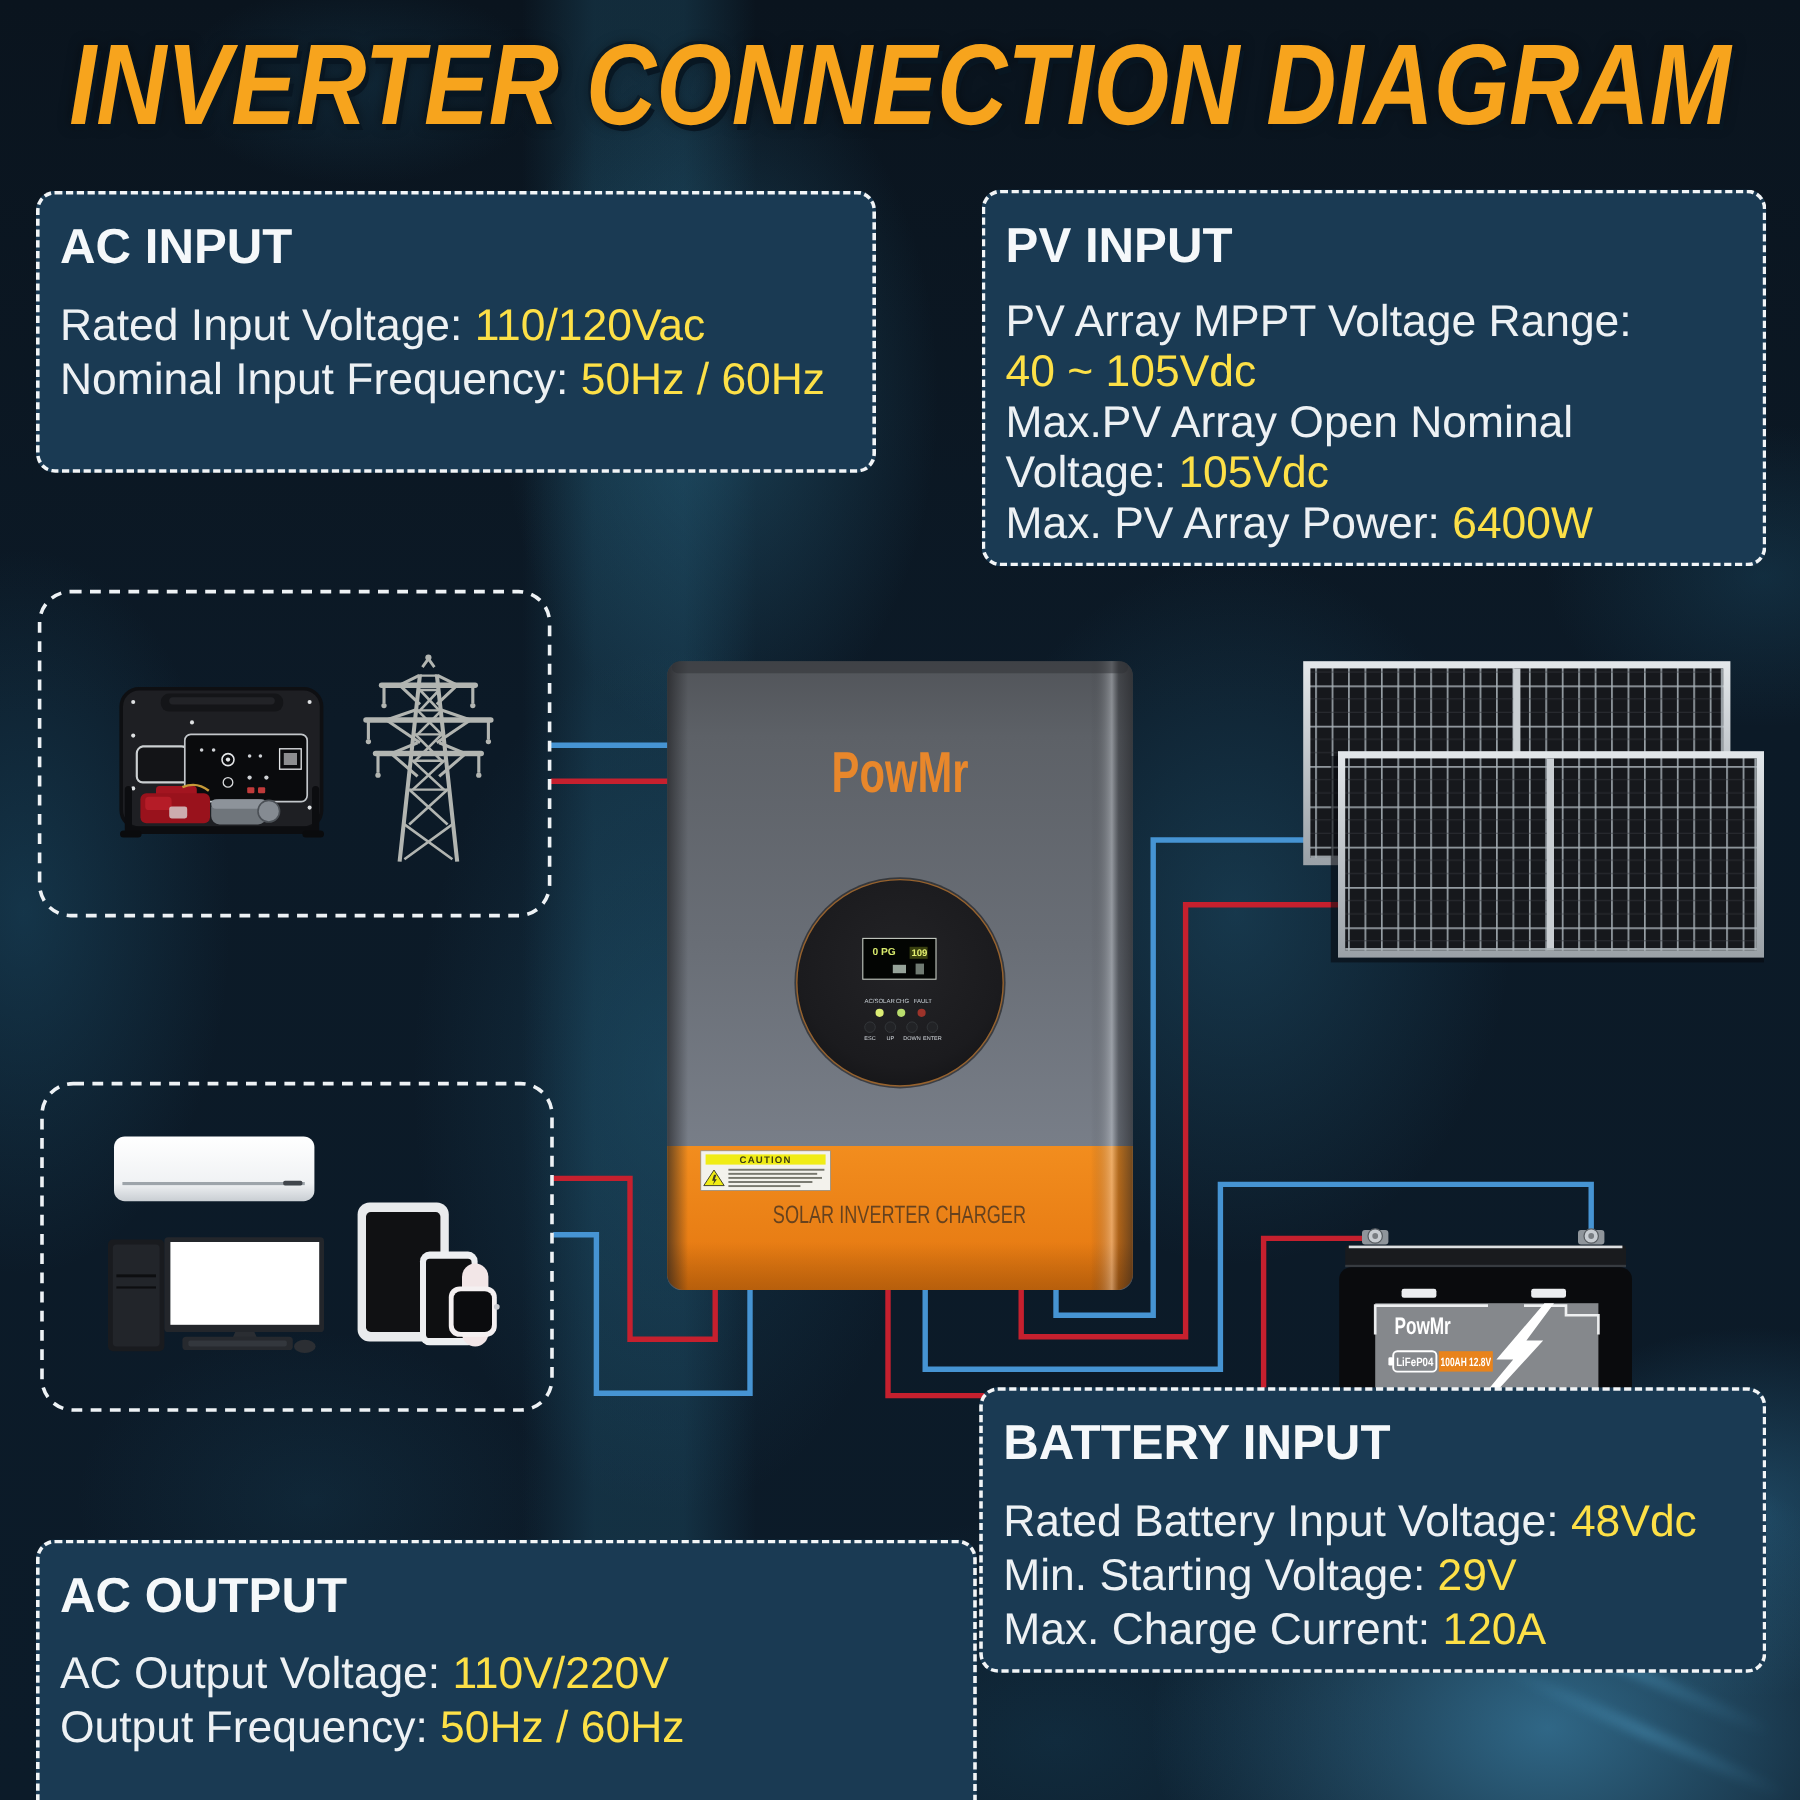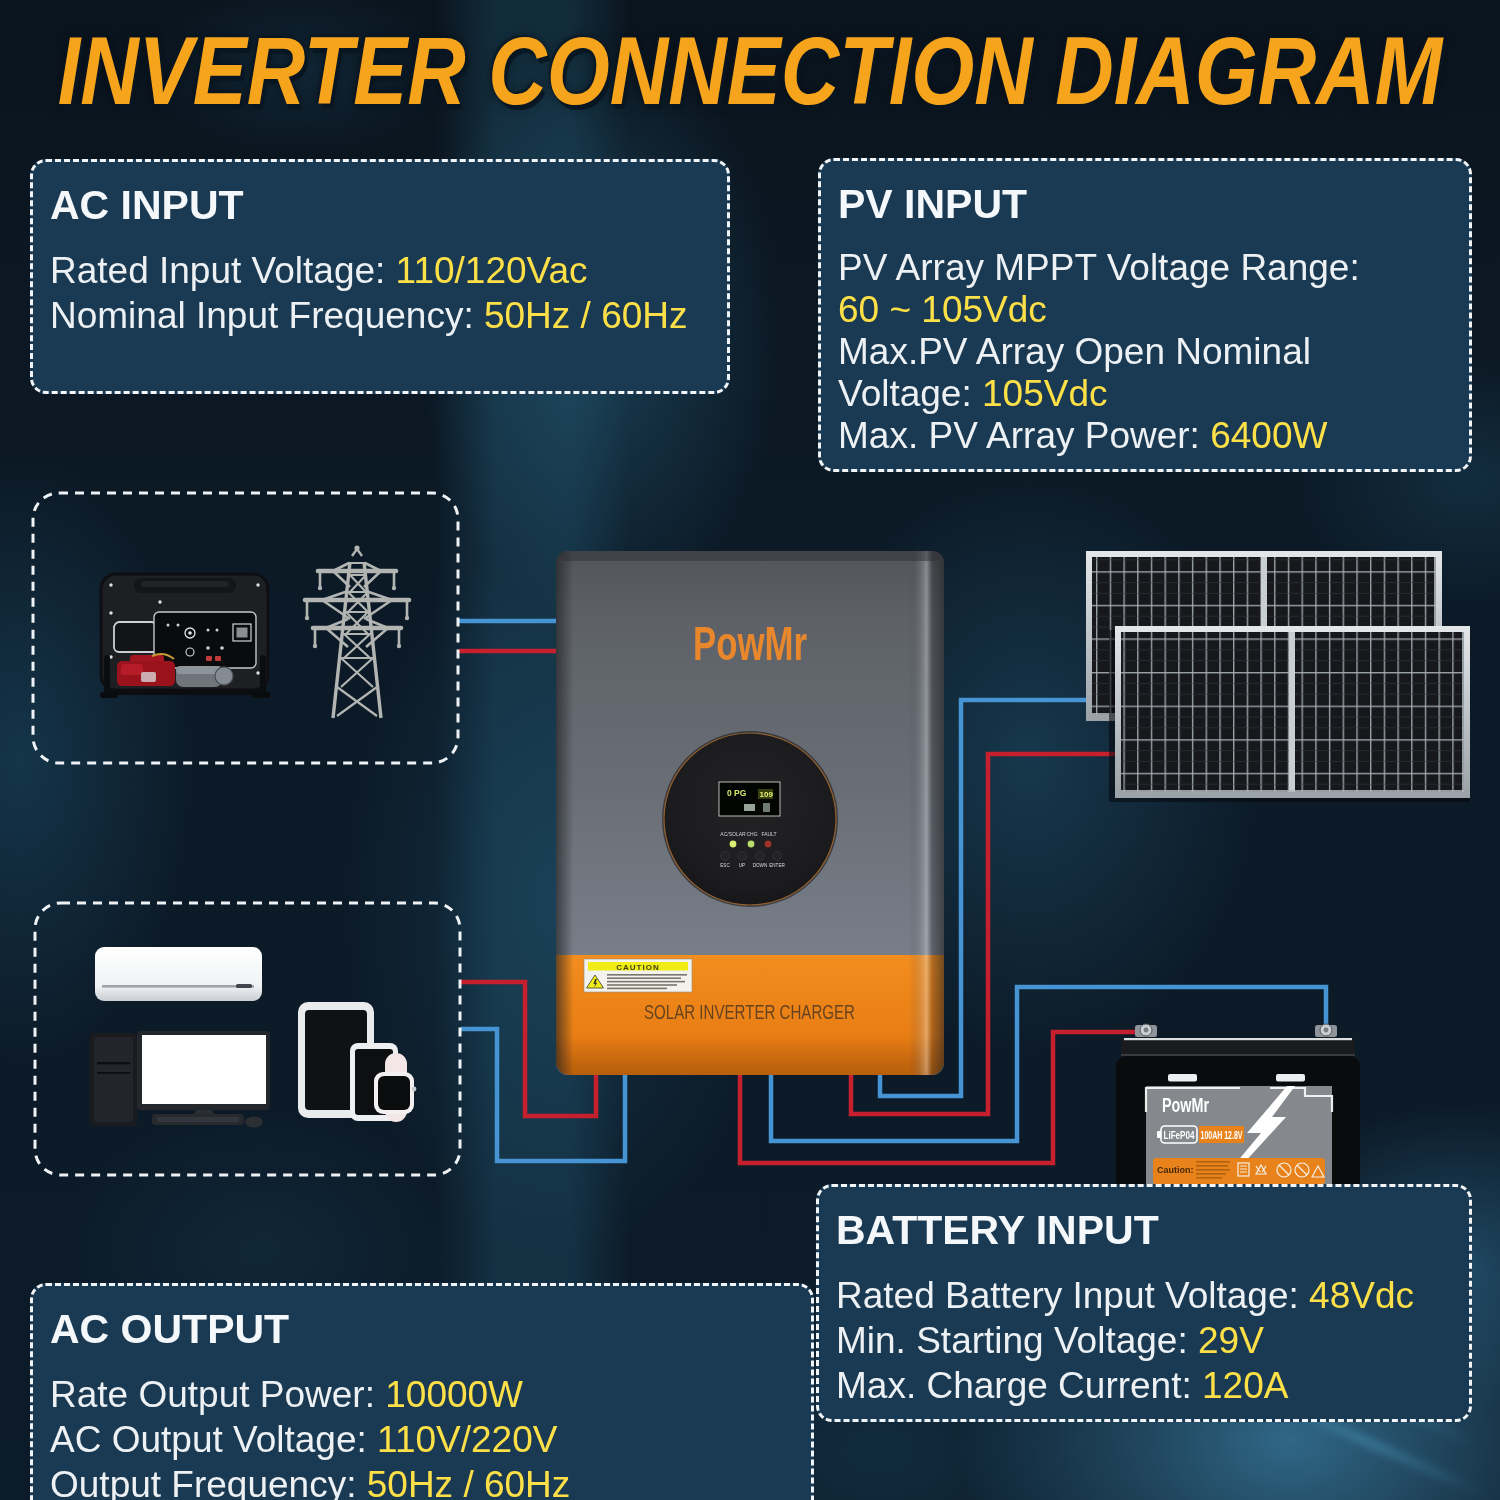--- a/index.html
+++ b/index.html
@@ -28,21 +28,21 @@
     white-space:nowrap;}
   .spec{position:absolute;background:#1a3a53;border:3px dashed #f2f5f7;border-radius:16px;
     box-sizing:border-box;color:#edf1f4;}
   .spec h2{margin:0;padding:0;font-size:41px;letter-spacing:0;color:#f5f8fa;}
   .spec .ln{font-size:37px;}
   .spec .v{color:#fde047;}
   svg{position:absolute;left:0;top:0;}
   #acin{left:30px;top:159px;width:700px;height:235px;padding:20px 0 0 17px;}
   #pvin{left:818px;top:158px;width:654px;height:314px;padding:20px 0 12px 17px;}
   #acout{left:30px;top:1283px;width:784px;height:237px;padding:20px 0 0 17px;}
-  #batin{left:816px;top:1184px;width:656px;height:238px;padding:20px 0 0 17px;}
+  #batin{left:816px;top:1156px;width:656px;height:238px;padding:20px 0 0 17px;}
   #acin .ln,#acout .ln,#batin .ln{line-height:45px;}
   #pvin .ln{line-height:42px;}
   .body-lines{margin-top:19px;}
 </style>
 </head>
 <body>
 <div class="bg"></div>
 <div class="streak" style="left:1150px;top:1310px;width:330px;height:8px;background:linear-gradient(90deg,rgba(90,180,225,0),rgba(110,200,240,.8),rgba(90,180,225,0));transform:rotate(24deg);"></div>
 <div class="streak" style="left:1190px;top:1380px;width:300px;height:6px;background:linear-gradient(90deg,rgba(90,180,225,0),rgba(100,190,235,.7),rgba(90,180,225,0));transform:rotate(24deg);"></div>
 <div class="streak" style="left:1240px;top:1440px;width:260px;height:6px;background:linear-gradient(90deg,rgba(90,180,225,0),rgba(100,190,235,.6),rgba(90,180,225,0));transform:rotate(24deg);"></div>
@@ -367,31 +367,30 @@
   <div class="body-lines">
     <div class="ln">Rated Input Voltage: <span class="v">110/120Vac</span></div>
     <div class="ln">Nominal Input Frequency: <span class="v">50Hz / 60Hz</span></div>
   </div>
 </div>
 
 <div class="spec" id="pvin">
   <h2>PV INPUT</h2>
   <div class="body-lines">
     <div class="ln">PV Array MPPT Voltage Range:</div>
-    <div class="ln v">60 ~ 105Vdc</div>
+    <div class="ln v">40 ~ 105Vdc</div>
     <div class="ln">Max.PV Array Open Nominal</div>
     <div class="ln">Voltage: <span class="v">105Vdc</span></div>
     <div class="ln">Max. PV Array Power: <span class="v">6400W</span></div>
   </div>
 </div>
 
 <div class="spec" id="acout">
   <h2>AC OUTPUT</h2>
   <div class="body-lines">
-    <div class="ln">Rate Output Power: <span class="v">10000W</span></div>
     <div class="ln">AC Output Voltage: <span class="v">110V/220V</span></div>
     <div class="ln">Output Frequency: <span class="v">50Hz / 60Hz</span></div>
   </div>
 </div>
 
 <div class="spec" id="batin">
   <h2>BATTERY INPUT</h2>
   <div class="body-lines">
     <div class="ln">Rated Battery Input Voltage: <span class="v">48Vdc</span></div>
     <div class="ln">Min. Starting Voltage: <span class="v">29V</span></div>

